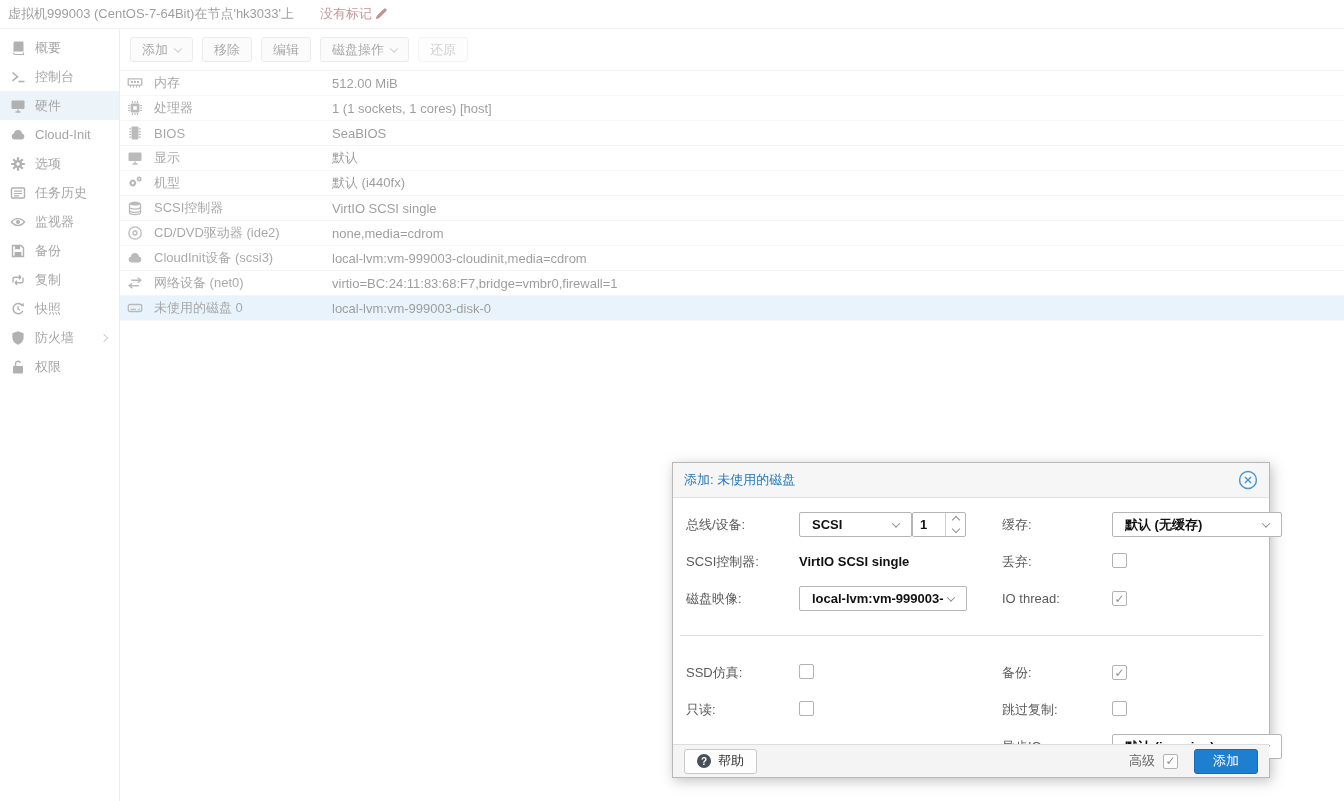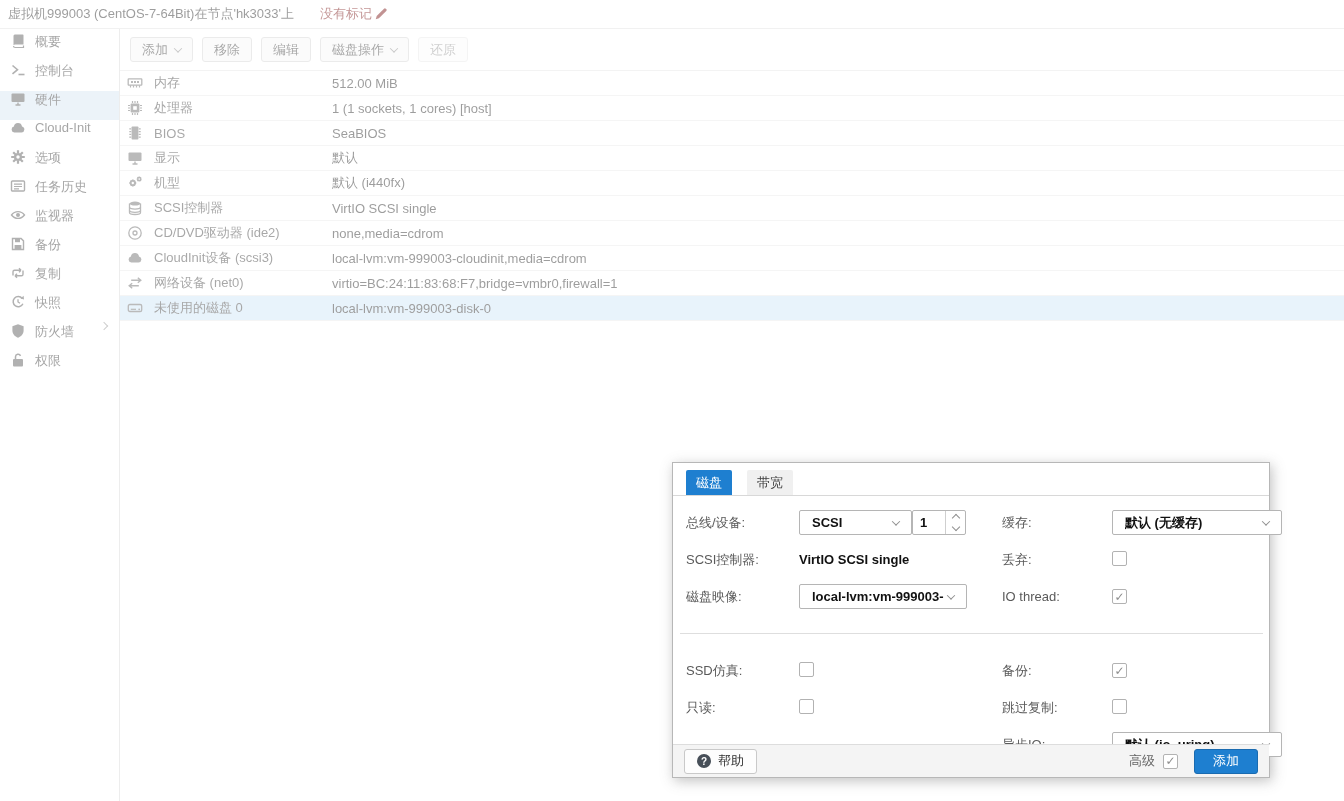--- a/index.html
+++ b/index.html
@@ -9,21 +9,21 @@
 
   
   .titlebar { height:28px; display:flex; align-items:center; padding:0 8px; background:#fff; }
   .titlebar .vm-title { color:#333; }
   .titlebar .tag-area { margin-left:26px; display:flex; align-items:center; gap:2px; color:#7f1d1d; }
   .titlebar .pencil { width:14px; height:14px; fill:#b0b0b0; }
 
   
   .body { display:flex; height:773px; border-top:1px solid #e2e2e2; }
   .sidebar { width:120px; background:#fff; border-right:1px solid #d9d9d9; padding-top:4px; flex:none; }
-  .side-item { height:29px; display:flex; padding-left:10px; color:#444; cursor:pointer; position:relative; }
+  .side-item { height:29px; display:flex; align-items:center; padding-left:10px; color:#444; cursor:pointer; position:relative; }
   .side-item.selected { background:#d8e6f3; }
   .side-item .icn { width:16px; height:16px; margin-right:9px; color:#5d5d5d; flex:none; }
   .side-item .sub-arrow { position:absolute; right:12px; width:6px; height:6px;
     border-right:1.5px solid #9a9a9a; border-bottom:1.5px solid #9a9a9a; transform:rotate(-45deg); }
 
   .main { flex:1; background:#fff; min-width:0; }
 
   
   .toolbar { padding:8px 0 8px 10px; display:flex; align-items:center; }
   .tbtn { height:25px; display:inline-flex; align-items:center; gap:7px; padding:0 11px;
@@ -429,25 +429,27 @@
             <span class="hwlabel">未使用的磁盘 0</span>
             <span class="hwvalue">local-lvm:vm-999003-disk-0</span>
           </div>
       </div>
     </div>
   </div>
 
   <div class="mask"></div>
 
   <div class="dialog">
-
-    <div class="dlg-tabs">
-      <span class="tab active">磁盘</span>
-      <span class="tab inactive">带宽</span>
+    <div class="dlg-header">
+      <span class="dlg-title">添加: 未使用的磁盘</span>
+      <svg class="close-icn" viewBox="0 0 18 18">
+          <use href="#i-close"></use>
+        </svg>
     </div>
+
 
     <div class="dlg-form">
 
       <span class="flabel">总线/设备:</span>
       <span class="busgroup">
         <span class="combo w113">
             <span class="ctext">SCSI</span>
             <span class="chev"></span>
           </span>
         <span class="spinner">

